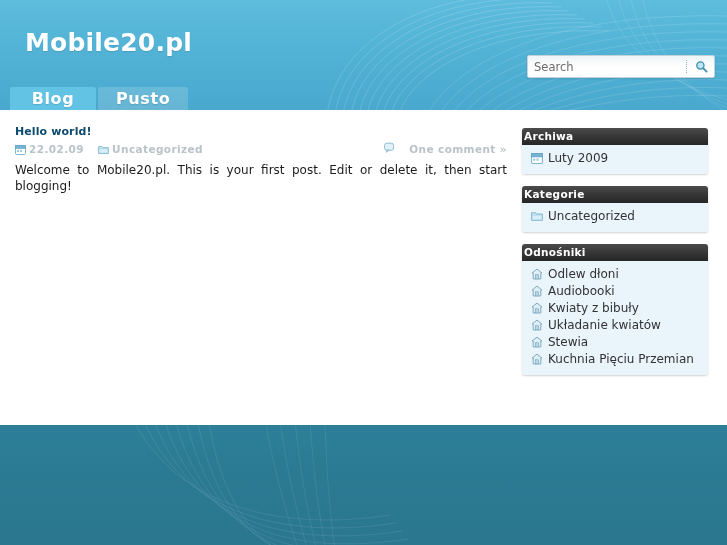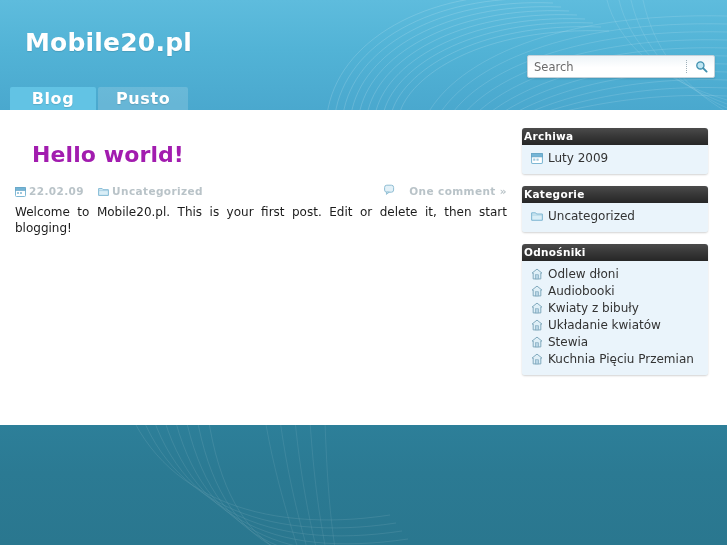--- a/index.html
+++ b/index.html
@@ -132,24 +132,24 @@
     background: #ffffff;
   }
 
   .post {
     position: absolute;
     left: 15px;
     top: 15px;
     width: 492px;
   }
   .post-title {
-    margin: 17px;
-    font-size: 22px;
-    font-weight: bold;
-    color: #a21caf;
+    margin: 0;
+    font-size: 11px;
+    font-weight: bold;
+    color: #0c4a6e;
     letter-spacing: 0.1px;
     cursor: pointer;
   }
   .post-meta {
     position: relative;
     margin-top: 4px;
     height: 14px;
     font-size: 10.5px;
     font-weight: bold;
     color: #b9c3c8;

